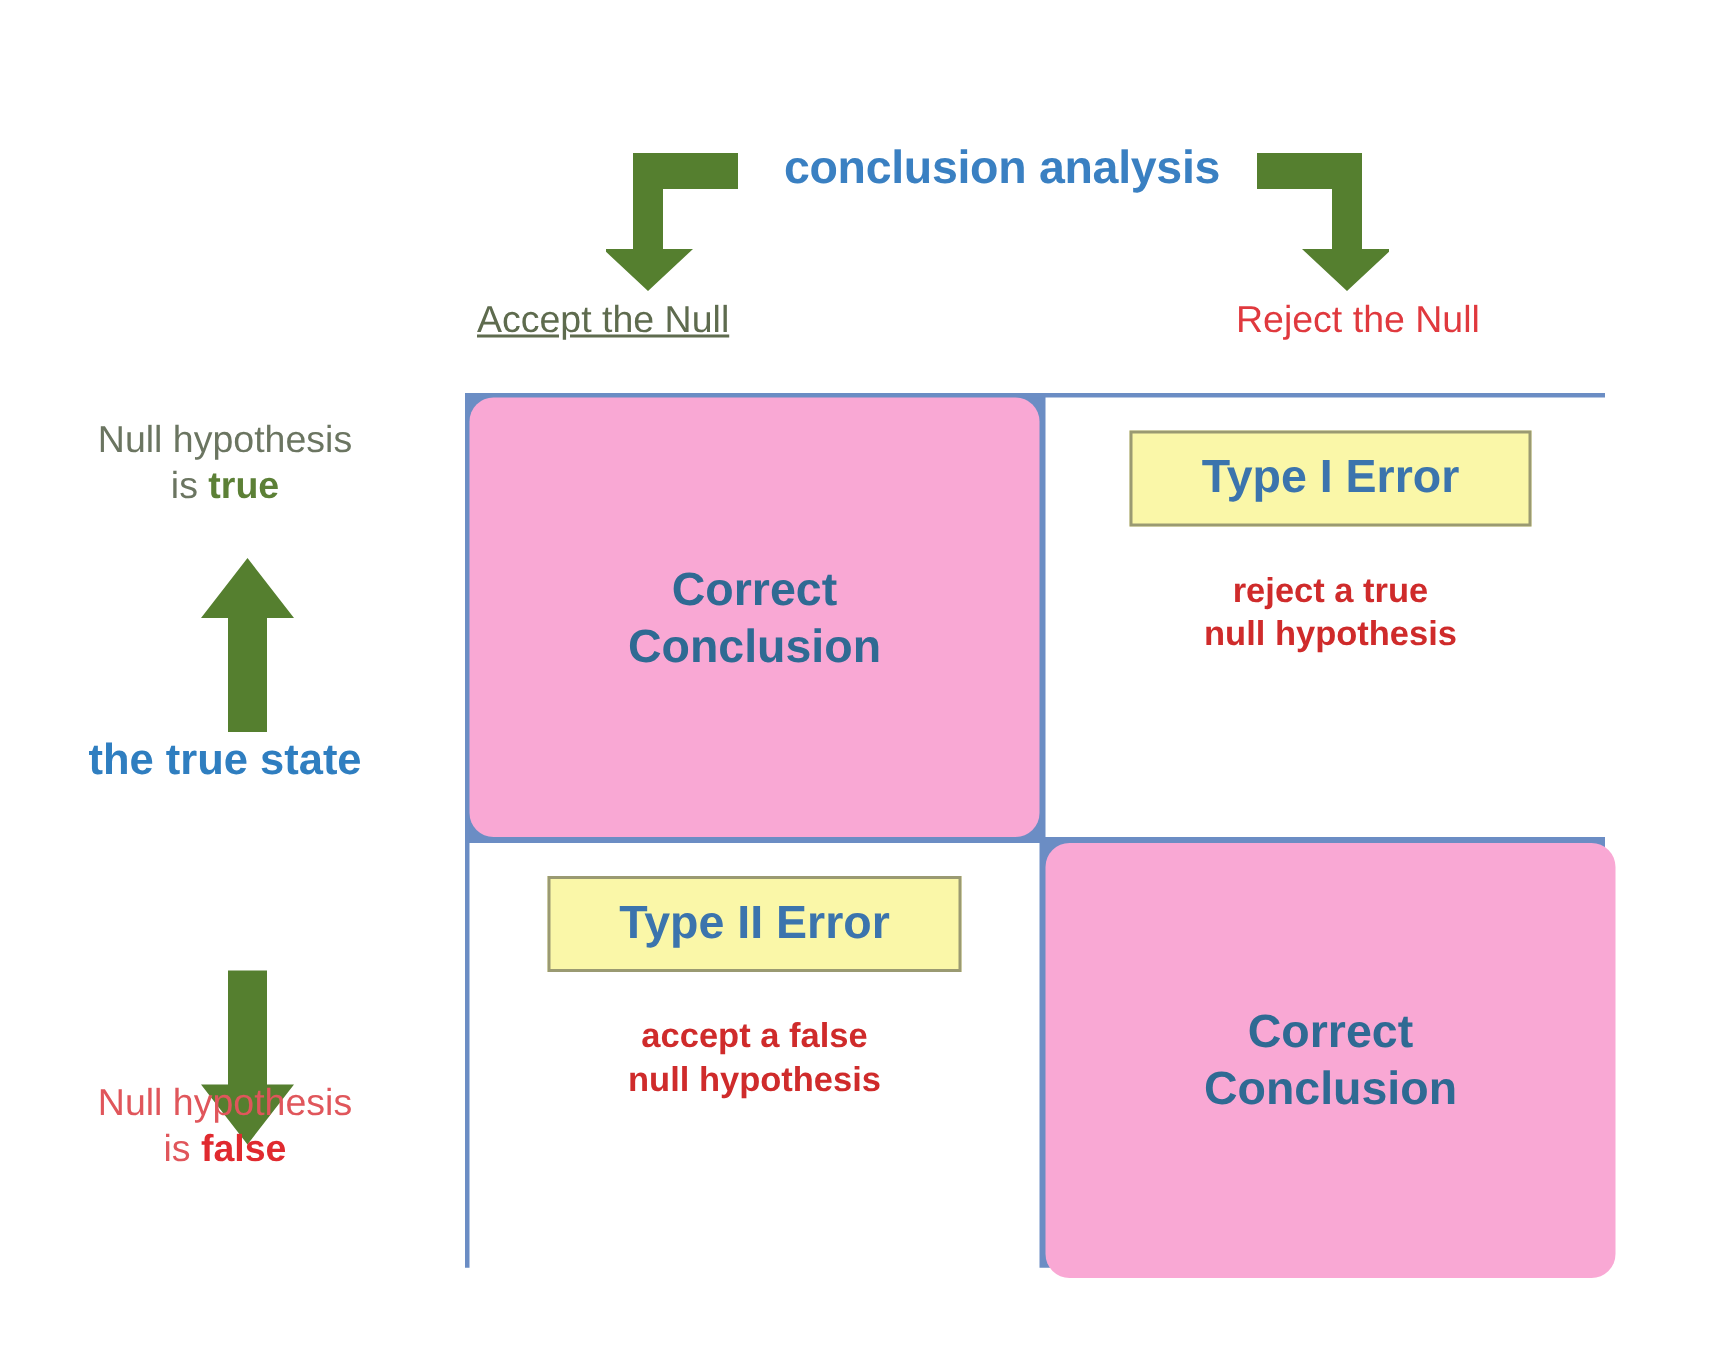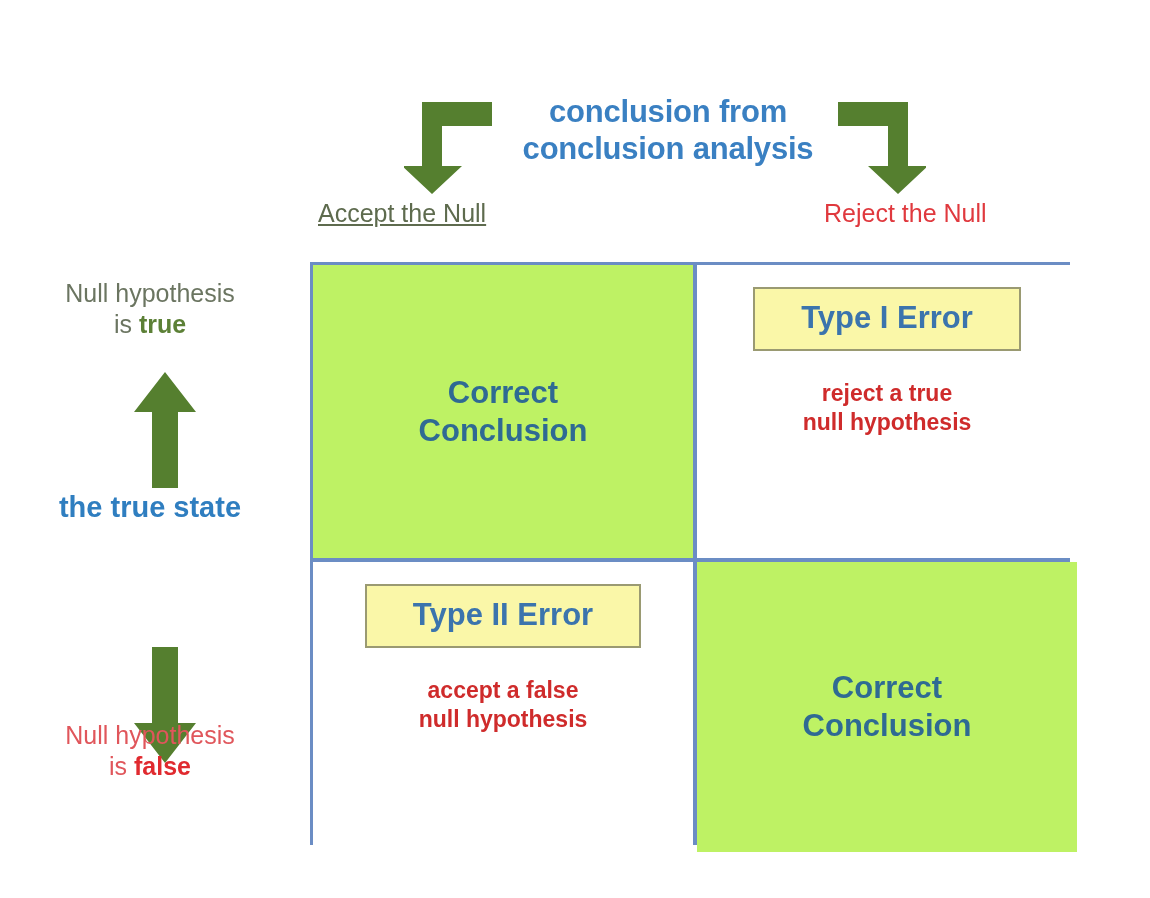--- a/index.html
+++ b/index.html
@@ -131,21 +131,22 @@
   .cell {
     position: relative;
     background: #ffffff;
     display: flex;
     flex-direction: column;
     align-items: center;
     justify-content: center;
     overflow: hidden;
   }
   .cell.green {
-    background: #bef264;
+    background: #f9a8d4;
+    border-radius: 16px;
   }
 
   .cell-main {
     font-size: 31px;
     font-weight: bold;
     line-height: 1.22;
     color: #2f6a93;
     text-align: center;
   }
 
@@ -175,21 +176,20 @@
     padding-top: 22px;
     box-sizing: border-box;
   }
 </style>
 </head>
 <body>
 
 <div class="canvas">
 
   <div class="col-header-title">
-    <div>conclusion from</div>
     <div>conclusion analysis</div>
   </div>
 
   <div class="elbow left">
     <svg viewBox="0 0 90 96" xmlns="http://www.w3.org/2000/svg" aria-hidden="true">
       <path d="M88 2 L88 26 L38 26 L38 66 L58 66 L28 94 L-2 66 L18 66 L18 2 Z" fill="#557f2f"></path>
     </svg>
   </div>
 
   <div class="elbow right">

